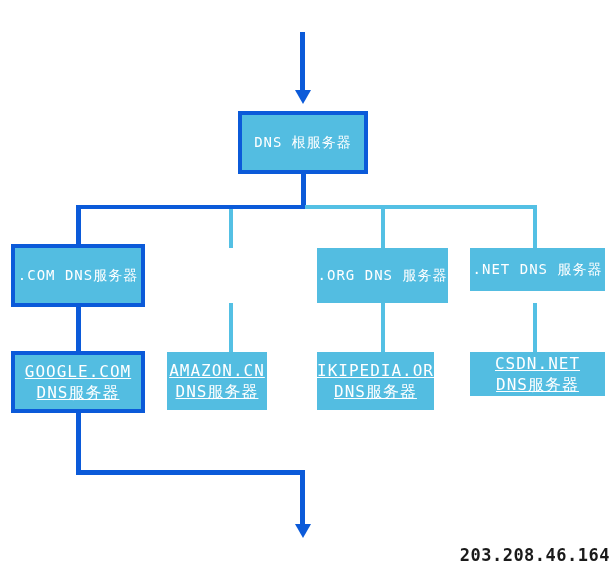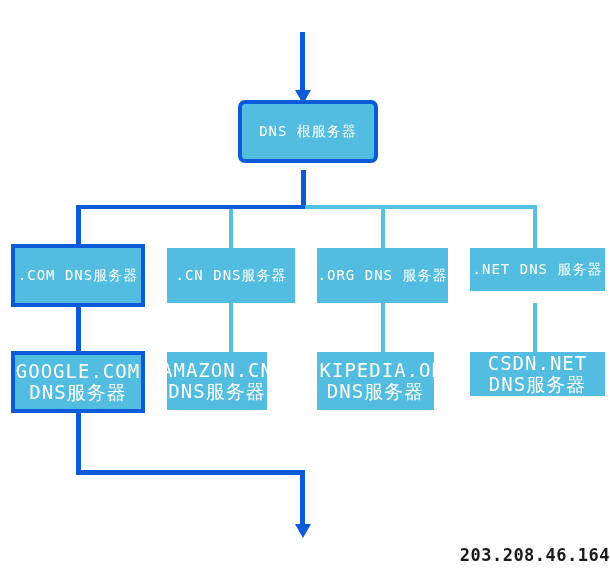--- a/index.html
+++ b/index.html
@@ -30,50 +30,47 @@
     border-left:8px solid transparent;border-right:8px solid transparent;
     border-top:14px solid var(--dark);
   }
   .node{
     position:absolute;display:flex;align-items:center;justify-content:center;
     background:var(--fill);color:var(--boxtext);
     font-size:14px;letter-spacing:1px;text-align:center;
     box-sizing:border-box;
   }
   .node.bordered{border:4px solid var(--dark);}
-  .node .two-line{line-height:21px;font-size:19px;}
+  .node .two-line{line-height:21px;font-size:16px;text-decoration:underline;}
 </style>
 </head>
 <body>
 
 <div class="canvas">
 
 
   <div class="vline dark" style="left:300px;top:32px;width:5px;height:60px;"></div>
   <div class="arrowhead" style="left:295px;top:90px;"></div>
 
-  <div class="node bordered" style="left:238px;top:100px;width:140px;height:63px;border-radius:7px;">
+  <div class="node bordered" style="left:238px;top:111px;width:130px;height:63px;">
     <span>DNS 根服务器</span>
   </div>
 
   <div class="vline dark" style="left:301px;top:170px;width:5px;height:39px;"></div>
 
   <div class="hline dark" style="left:76px;top:205px;width:229px;height:4px;"></div>
   <div class="hline light" style="left:305px;top:205px;width:232px;height:4px;"></div>
 
   <div class="vline dark" style="left:76px;top:205px;width:5px;height:39px;"></div>
   <div class="vline light" style="left:229px;top:209px;width:4px;height:39px;"></div>
   <div class="vline light" style="left:381px;top:209px;width:4px;height:39px;"></div>
   <div class="vline light" style="left:533px;top:209px;width:4px;height:39px;"></div>
 
   <div class="node bordered" style="left:11px;top:244px;width:134px;height:63px;">
     <span>.COM DNS服务器</span>
-  </div>
-  <div class="node" style="left:167px;top:248px;width:128px;height:55px;">
-    <span>.CN DNS服务器</span>
   </div>
   <div class="node" style="left:317px;top:248px;width:131px;height:55px;">
     <span>.ORG DNS 服务器</span>
   </div>
   <div class="node" style="left:470px;top:248px;width:135px;height:43px;">
     <span>.NET DNS 服务器</span>
   </div>
 
   <div class="vline dark" style="left:76px;top:307px;width:5px;height:44px;"></div>
   <div class="vline light" style="left:229px;top:303px;width:4px;height:49px;"></div>

